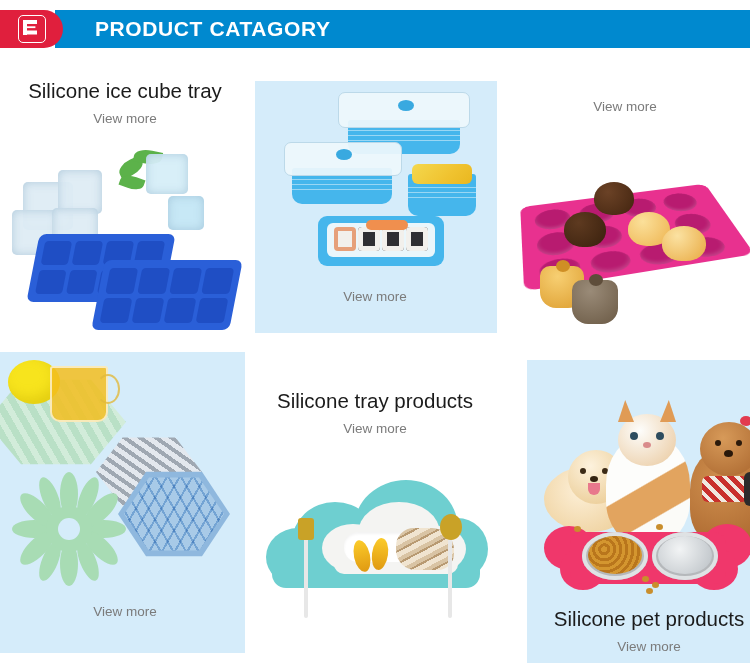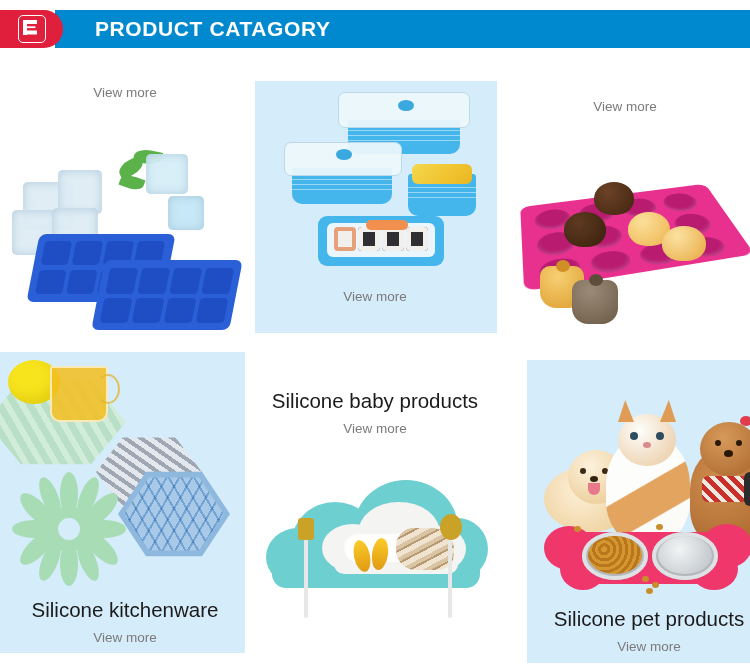--- a/index.html
+++ b/index.html
@@ -105,20 +105,21 @@
   <div class="logo">
     <span class="logo-glyph"></span>
   </div>
 </div>
 
 <div class="grid">
 
   <div class="cell" style="left:0;top:0;width:250px;height:294px;">
 
     <div class="cap" style="top:22px;">
+      <div class="t">Silicone ice cube tray</div>
       <div class="v">View more</div>
     </div>
 
     <div class="art" style="left:0;top:92px;width:250px;height:200px;">
 
       <div class="icecube" style="left:23px;top:34px;width:50px;height:48px;"></div>
       <div class="icecube" style="left:58px;top:22px;width:44px;height:44px;"></div>
       <div class="icecube" style="left:12px;top:62px;width:46px;height:45px;"></div>
       <div class="icecube" style="left:52px;top:60px;width:46px;height:46px;"></div>
 
@@ -273,29 +274,28 @@
         <div class="petal" style="left:28px;top:2px;width:16px;height:42px;transform:rotate(-22deg);"></div>
         <div class="petal" style="left:66px;top:2px;width:16px;height:42px;transform:rotate(22deg);"></div>
         <div class="petal" style="left:28px;top:66px;width:16px;height:42px;transform:rotate(22deg);"></div>
         <div class="petal" style="left:66px;top:66px;width:16px;height:42px;transform:rotate(-22deg);"></div>
         <div class="sh" style="left:32px;top:32px;width:46px;height:46px;border-radius:50%;background:#a8dcb4;"></div>
         <div class="sh" style="left:44px;top:44px;width:22px;height:22px;border-radius:50%;background:#d5ecfa;"></div>
       </div>
     </div>
 
     <div class="cap" style="top:245px;">
-      <div class="t">Silicone kitchenware</div>
       <div class="v">View more</div>
     </div>
   </div>
 
   <div class="cell" style="left:250px;top:296px;width:250px;height:315px;">
 
     <div class="cap" style="top:36px;">
-      <div class="t">Silicone baby products</div>
+      <div class="t">Silicone tray products</div>
       <div class="v">View more</div>
     </div>
 
     <div class="art" style="left:8px;top:128px;width:236px;height:160px;">
 
       <div class="cblob" style="left:96px;top:0;width:104px;height:96px;"></div>
       <div class="cblob" style="left:34px;top:22px;width:86px;height:80px;"></div>
       <div class="cblob" style="left:8px;top:48px;width:64px;height:58px;"></div>
       <div class="cblob" style="left:168px;top:38px;width:62px;height:62px;"></div>
       <div class="cloudmat" style="left:14px;top:60px;width:208px;height:48px;border-radius:0 0 14px 14px;"></div>

